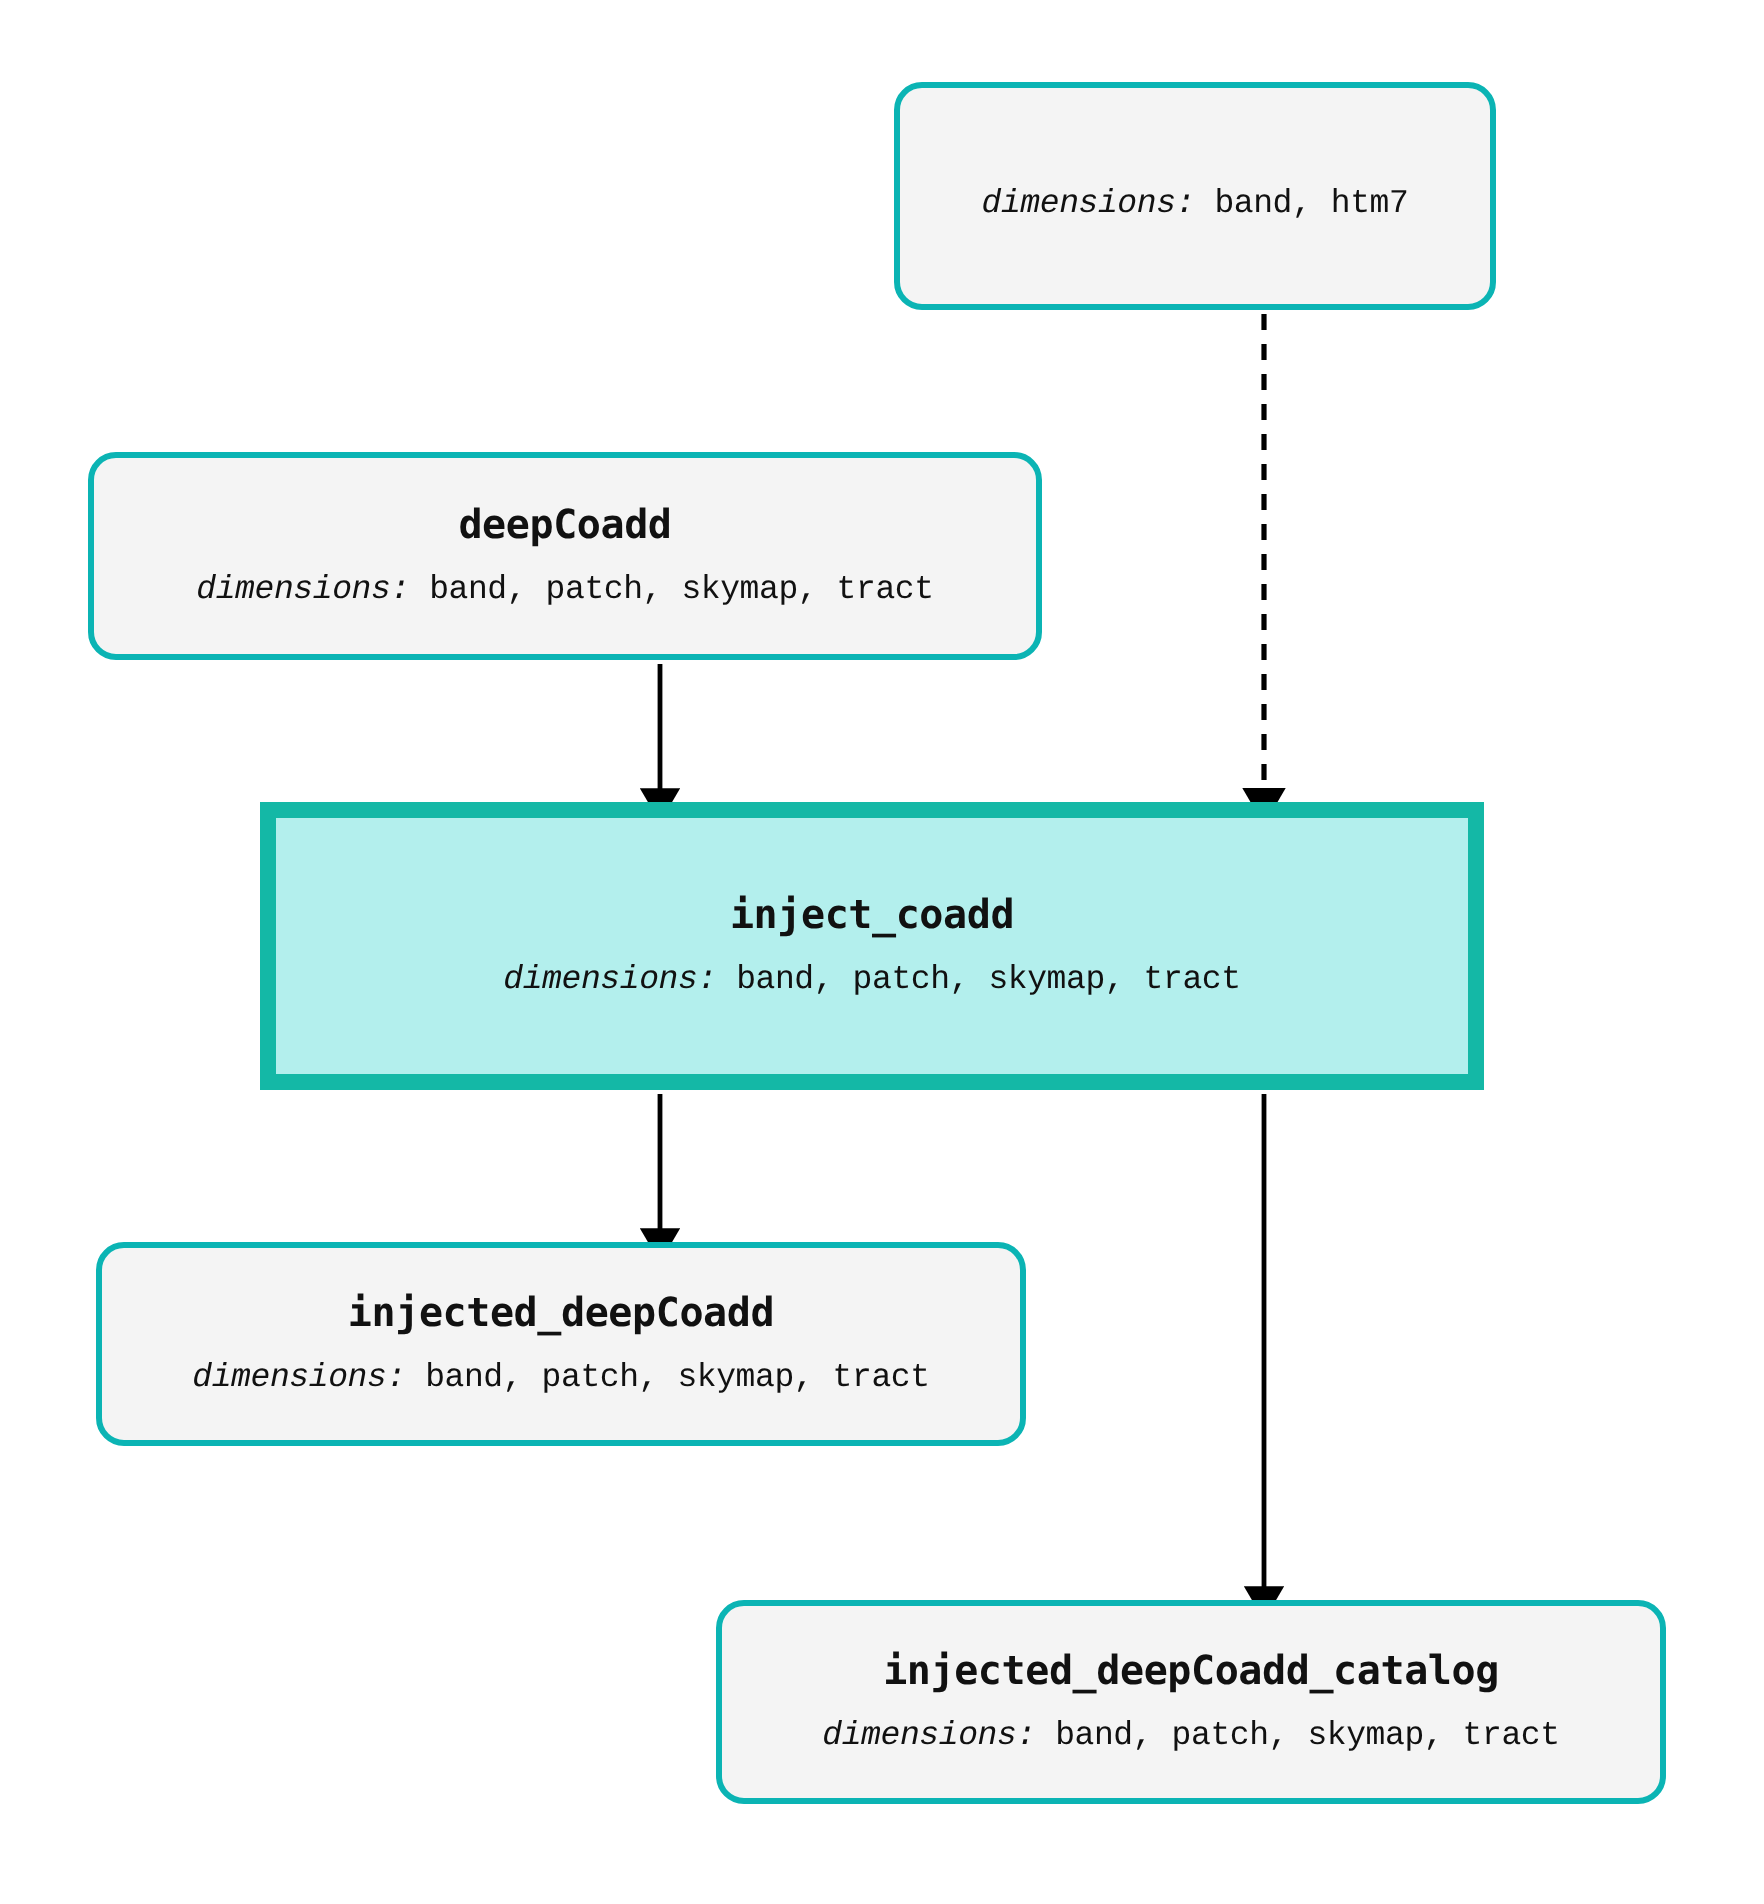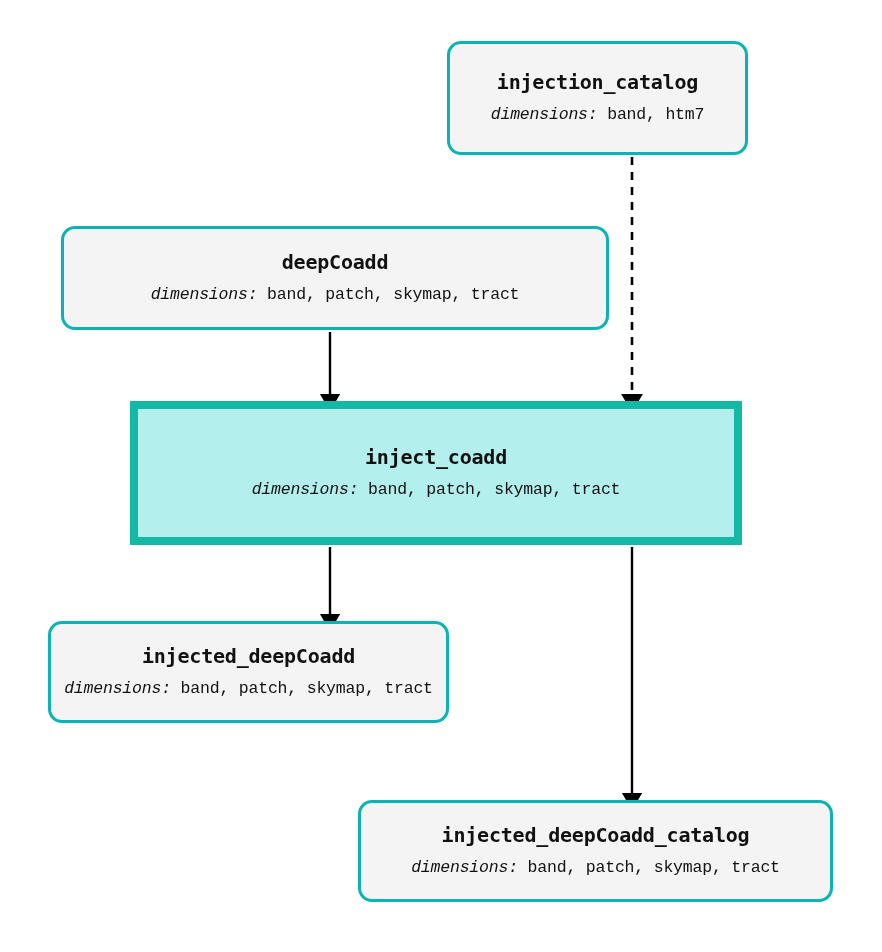--- a/index.html
+++ b/index.html
@@ -93,44 +93,43 @@
     <line x1="632" y1="157" x2="632" y2="397" stroke="#000000" stroke-width="2.6" stroke-dasharray="8,7" marker-end="url(#arrowhead)"></line>
 
     <line x1="330" y1="332" x2="330" y2="397" stroke="#000000" stroke-width="2.4" marker-end="url(#arrowhead)"></line>
 
     <line x1="330" y1="547" x2="330" y2="617" stroke="#000000" stroke-width="2.4" marker-end="url(#arrowhead)"></line>
 
     <line x1="632" y1="547" x2="632" y2="796" stroke="#000000" stroke-width="2.4" marker-end="url(#arrowhead)"></line>
   </svg>
 
   <div class="node dataset" style="left:447px; top:41px; width:301px; height:114px;">
-    <div class="node-title">injection_catalog</div>
     <div class="node-dims">
       <span class="dims-label">dimensions:</span>
       <span>band, htm7</span>
     </div>
   </div>
 
-  <div class="node dataset" style="left:61px; top:226px; width:548px; height:104px;">
+  <div class="node dataset" style="left:44px; top:226px; width:477px; height:104px;">
     <div class="node-title">deepCoadd</div>
     <div class="node-dims">
       <span class="dims-label">dimensions:</span>
       <span>band, patch, skymap, tract</span>
     </div>
   </div>
 
   <div class="node task" style="left:130px; top:401px; width:612px; height:144px;">
     <div class="node-title">inject_coadd</div>
     <div class="node-dims">
       <span class="dims-label">dimensions:</span>
       <span>band, patch, skymap, tract</span>
     </div>
   </div>
 
-  <div class="node dataset" style="left:48px; top:621px; width:401px; height:102px;align-items:center;">
+  <div class="node dataset" style="left:48px; top:621px; width:465px; height:102px;align-items:center;">
     <div class="node-title">injected_deepCoadd</div>
     <div class="node-dims">
       <span class="dims-label">dimensions:</span>
       <span>band, patch, skymap, tract</span>
     </div>
   </div>
 
   <div class="node dataset" style="left:358px; top:800px; width:475px; height:102px;">
     <div class="node-title">injected_deepCoadd_catalog</div>
     <div class="node-dims">

